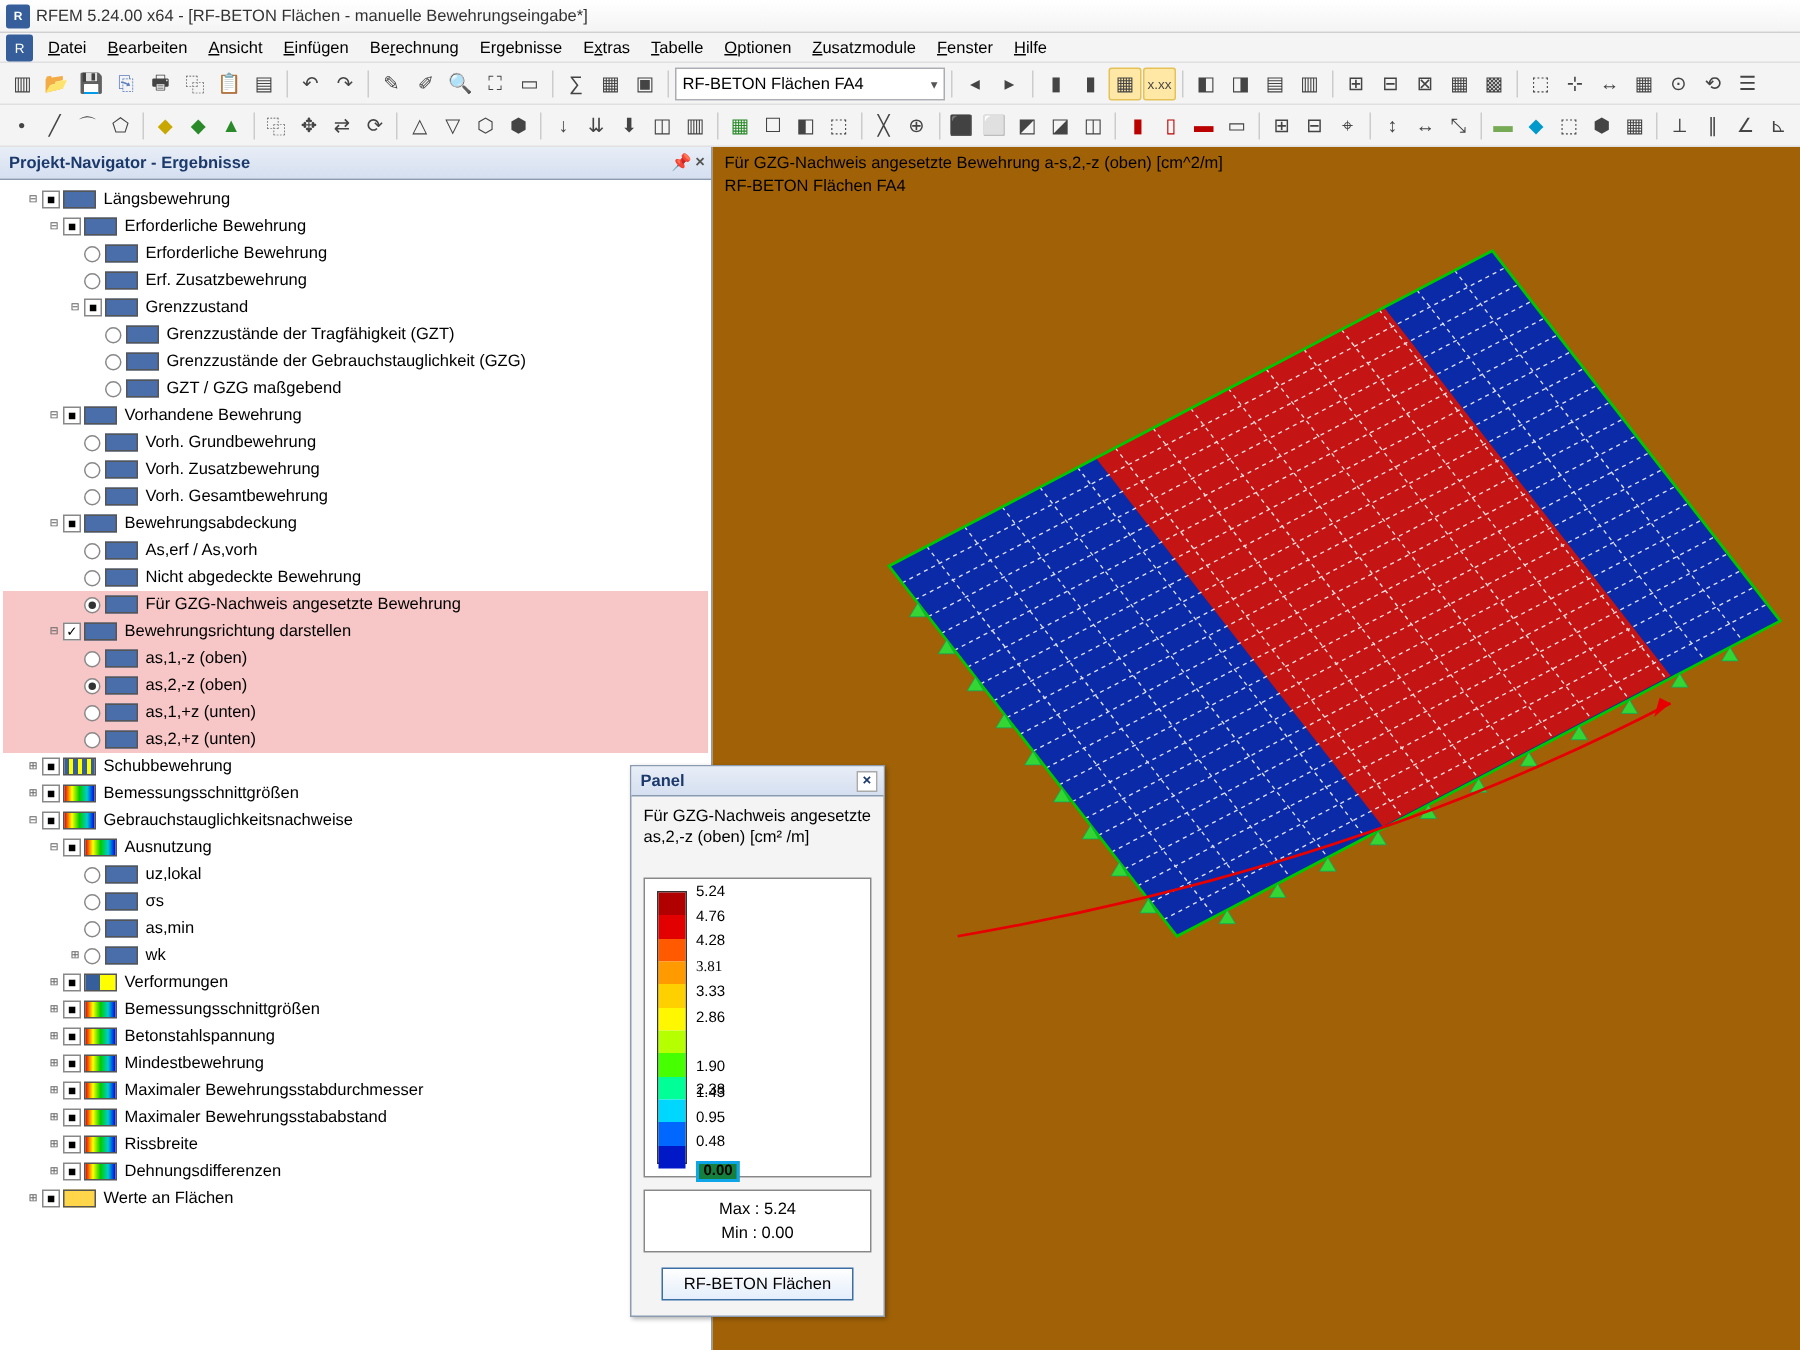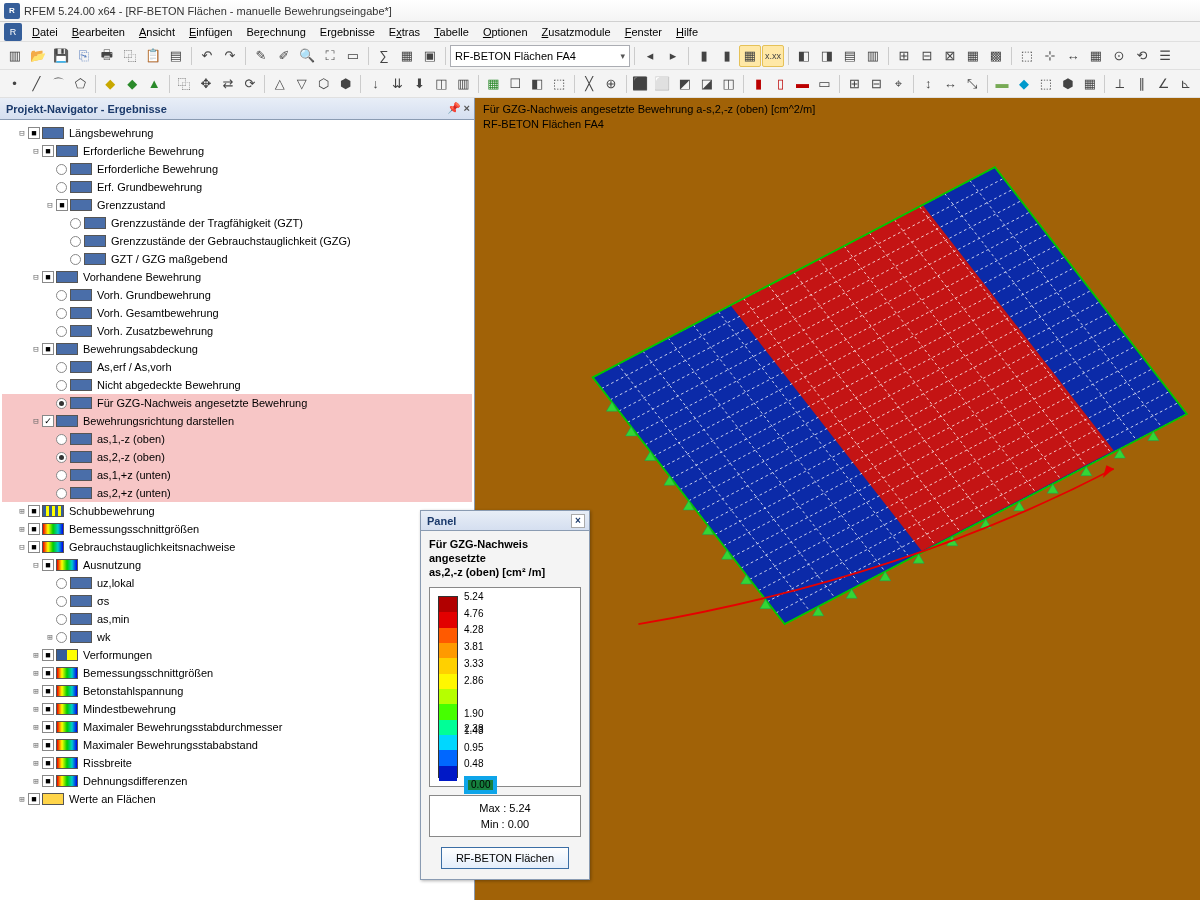--- a/index.html
+++ b/index.html
@@ -47,26 +47,26 @@
 
 .viewport { flex:1; position:relative; background:#a16207; overflow:hidden; }
 .vpinfo { position:absolute; top:4px; left:8px; color:#000; line-height:15px; }
 .mesh { position:absolute; top:60px; left:8px; right:4px; bottom:4px; }
 
 
 .panel { position:absolute; left:420px; top:510px; width:170px; background:#f4f4f4; border:1px solid #8a9bb2; box-shadow:1px 1px 3px rgba(0,0,0,.3); }
 .panel .phdr { height:20px; background:linear-gradient(#e8eef7,#d5dff0); border-bottom:1px solid #8a9bb2; display:flex; align-items:center; padding:0 6px; font-weight:bold; color:#1b3a6b; position:relative; }
 .panel .phdr .x { position:absolute; right:4px; width:14px; height:14px; border:1px solid #aaa; text-align:center; line-height:12px; font-size:10px; background:#fff; }
 .panel .pbody { padding:6px 8px 10px; }
-.panel .ptitle { text-align:left; line-height:14px; margin-bottom:8px;font-weight:bold; }
+.panel .ptitle { text-align:left; line-height:14px; margin-bottom:20px; }
 .scalebox { border:1px solid #888; padding:8px 6px 8px 24px; position:relative; height:200px; background:#fff; }
 .scalebar { position:absolute; left:8px; top:8px; width:20px; bottom:8px; border:1px solid #333; }
 .scalebar .seg { width:100%; }
 .scalelbl { position:absolute; left:34px; font-size:10px; line-height:1; }
-.scalelbl.hl { background:#15803d; padding:0 3px; border:4px solid #0ea5e9; }
+.scalelbl.hl { background:#15803d; padding:0 3px; border:2px solid #0ea5e9;font-weight:bold; }
 .stats { border:1px solid #888; margin-top:8px; padding:4px 6px; text-align:center; background:#fff; line-height:16px; }
 .pbutton { display:block; margin:10px auto 0; padding:4px 14px; border:1px solid #3b6ea5; background:linear-gradient(#fefefe,#e4eefb); }
 
 </style>
 </head>
 <body>
 
 <div class="titlebar">
   <span class="appicon">R</span>
   <span class="title">RFEM 5.24.00 x64 - [RF-BETON Flächen - manuelle Bewehrungseingabe*]</span>
@@ -234,21 +234,21 @@
       <div class="tn d3">
           <span class="exp"></span>
           <span class="radio"></span>
           <span class="ic flat"></span>
           <span class="lbl">Erforderliche Bewehrung</span>
         </div>
       <div class="tn d3">
           <span class="exp"></span>
           <span class="radio"></span>
           <span class="ic flat"></span>
-          <span class="lbl">Erf. Grundbewehrung</span>
+          <span class="lbl">Erf. Zusatzbewehrung</span>
         </div>
       <div class="tn d3">
           <span class="exp">⊟</span>
           <span class="chkbox">■</span>
           <span class="ic flat"></span>
           <span class="lbl">Grenzzustand</span>
         </div>
       <div class="tn d4">
           <span class="exp"></span>
           <span class="radio"></span>
@@ -276,27 +276,27 @@
       <div class="tn d3">
           <span class="exp"></span>
           <span class="radio"></span>
           <span class="ic flat"></span>
           <span class="lbl">Vorh. Grundbewehrung</span>
         </div>
       <div class="tn d3">
           <span class="exp"></span>
           <span class="radio"></span>
           <span class="ic flat"></span>
+          <span class="lbl">Vorh. Zusatzbewehrung</span>
+        </div>
+      <div class="tn d3">
+          <span class="exp"></span>
+          <span class="radio"></span>
+          <span class="ic flat"></span>
           <span class="lbl">Vorh. Gesamtbewehrung</span>
-        </div>
-      <div class="tn d3">
-          <span class="exp"></span>
-          <span class="radio"></span>
-          <span class="ic flat"></span>
-          <span class="lbl">Vorh. Zusatzbewehrung</span>
         </div>
       <div class="tn d2">
           <span class="exp">⊟</span>
           <span class="chkbox">■</span>
           <span class="ic flat"></span>
           <span class="lbl">Bewehrungsabdeckung</span>
         </div>
       <div class="tn d3">
           <span class="exp"></span>
           <span class="radio"></span>
@@ -563,21 +563,21 @@
           <div class="seg" style="height: 15.3333px; background: rgb(70, 255, 0);"></div>
           <div class="seg" style="height: 15.3333px; background: rgb(0, 255, 151);"></div>
           <div class="seg" style="height: 15.3333px; background: rgb(0, 215, 255);"></div>
           <div class="seg" style="height: 15.3333px; background: rgb(0, 103, 255);"></div>
           <div class="seg" style="height: 15.3333px; background: rgb(0, 24, 198);"></div>
         </div>
       <div id="scalelabels">
           <div class="scalelbl" style="top: 4px;">5.24</div>
           <div class="scalelbl" style="top: 20.7273px;">4.76</div>
           <div class="scalelbl" style="top: 37.4545px;">4.28</div>
-          <div class="scalelbl" style="top: 54.1818px;">3.81</div>
+          <div class="scalelbl" style="top: 54.1818px; font-family: Liberation Serif, serif;">3.81</div>
           <div class="scalelbl" style="top: 70.9091px;">3.33</div>
           <div class="scalelbl" style="top: 87.6364px;">2.86</div>
           <div class="scalelbl" style="top: 104.364px; margin-top: 32px;">2.38</div>
           <div class="scalelbl" style="top: 121.091px;">1.90</div>
           <div class="scalelbl" style="top: 137.818px;">1.43</div>
           <div class="scalelbl" style="top: 154.545px;">0.95</div>
           <div class="scalelbl" style="top: 171.273px;">0.48</div>
           <div class="scalelbl hl" style="top: 188px;">0.00</div>
         </div>
     </div>

